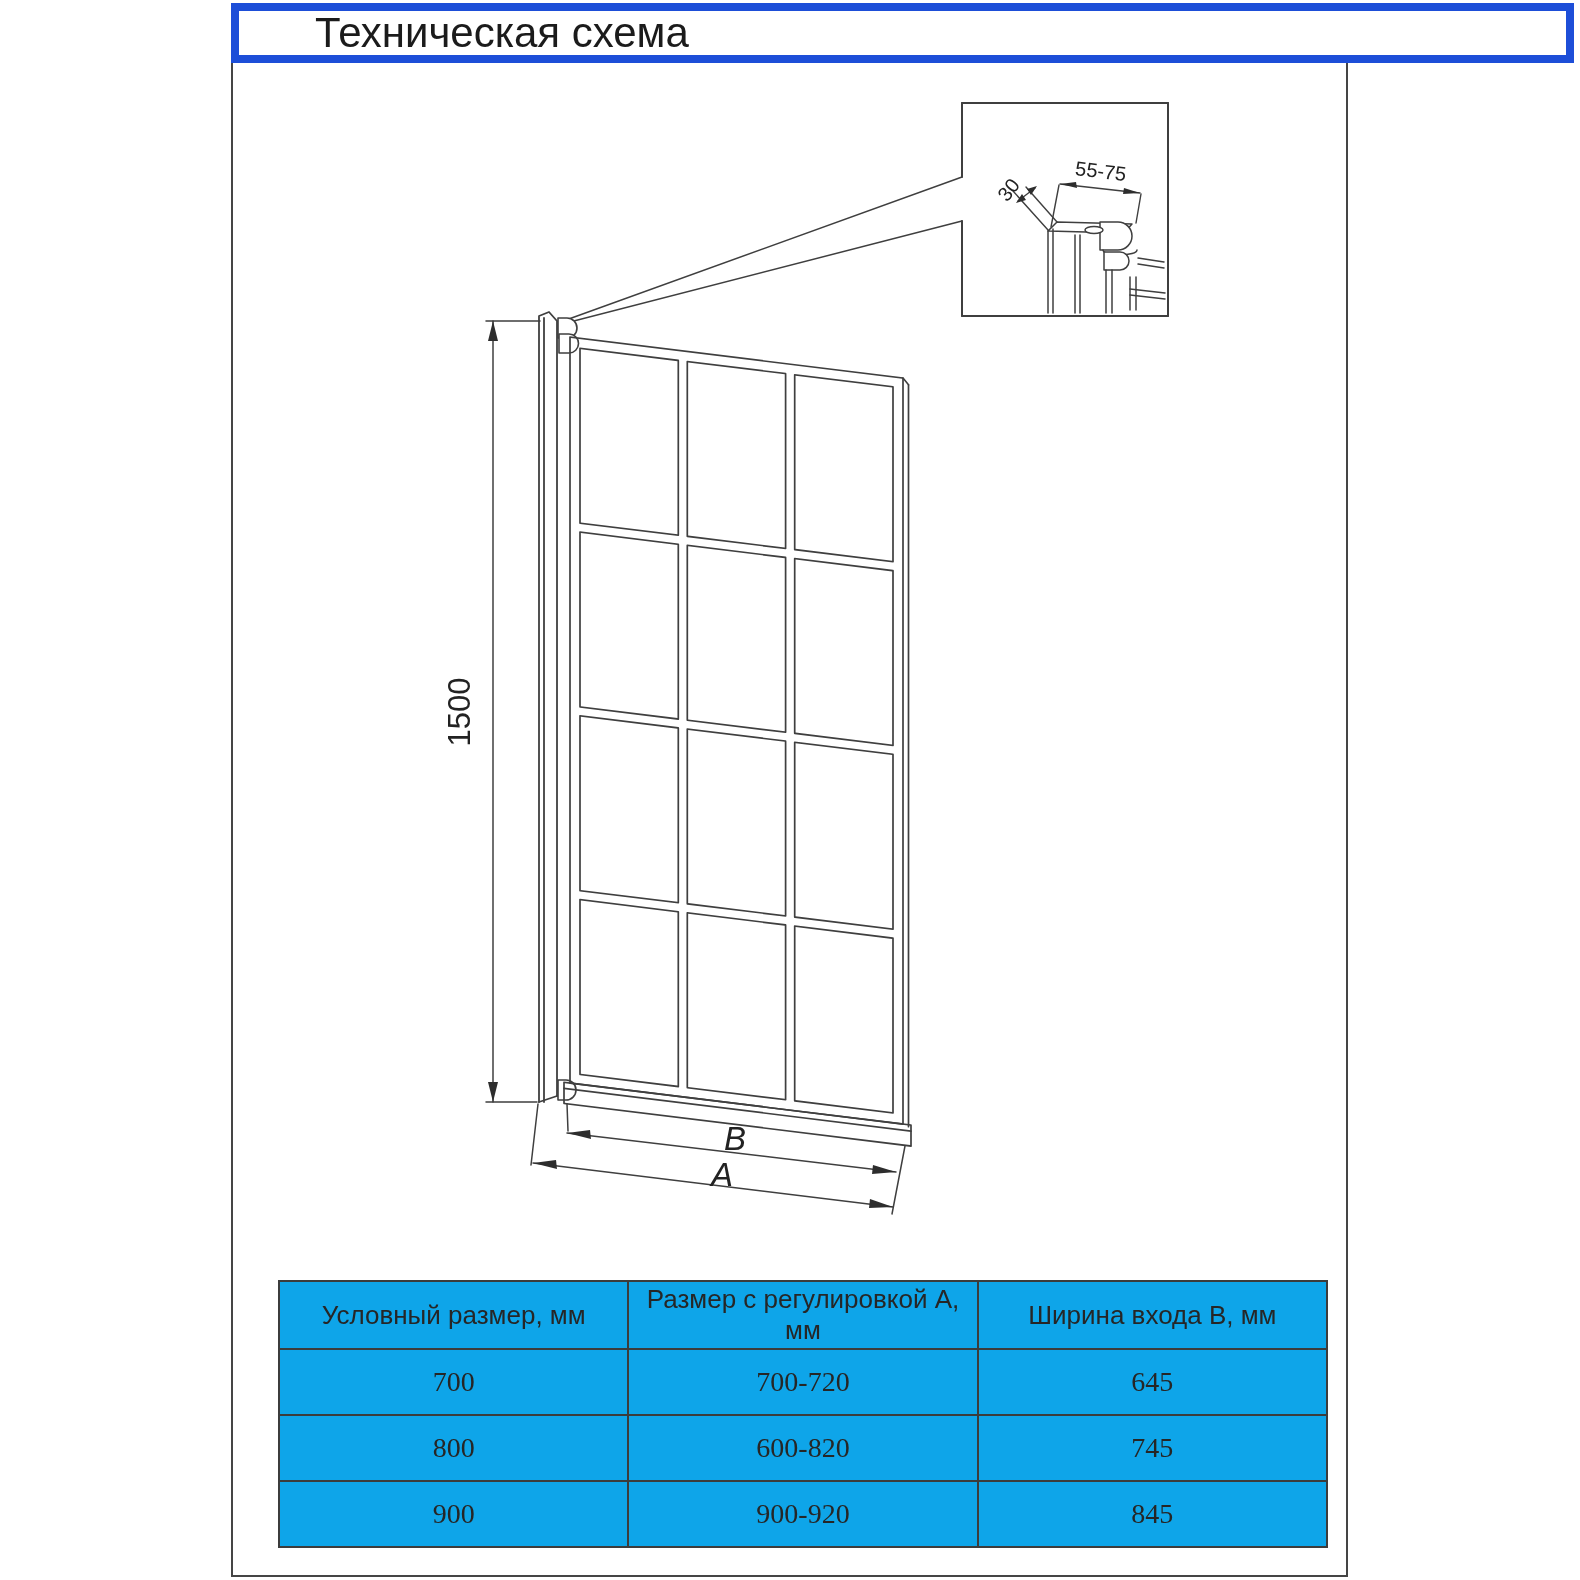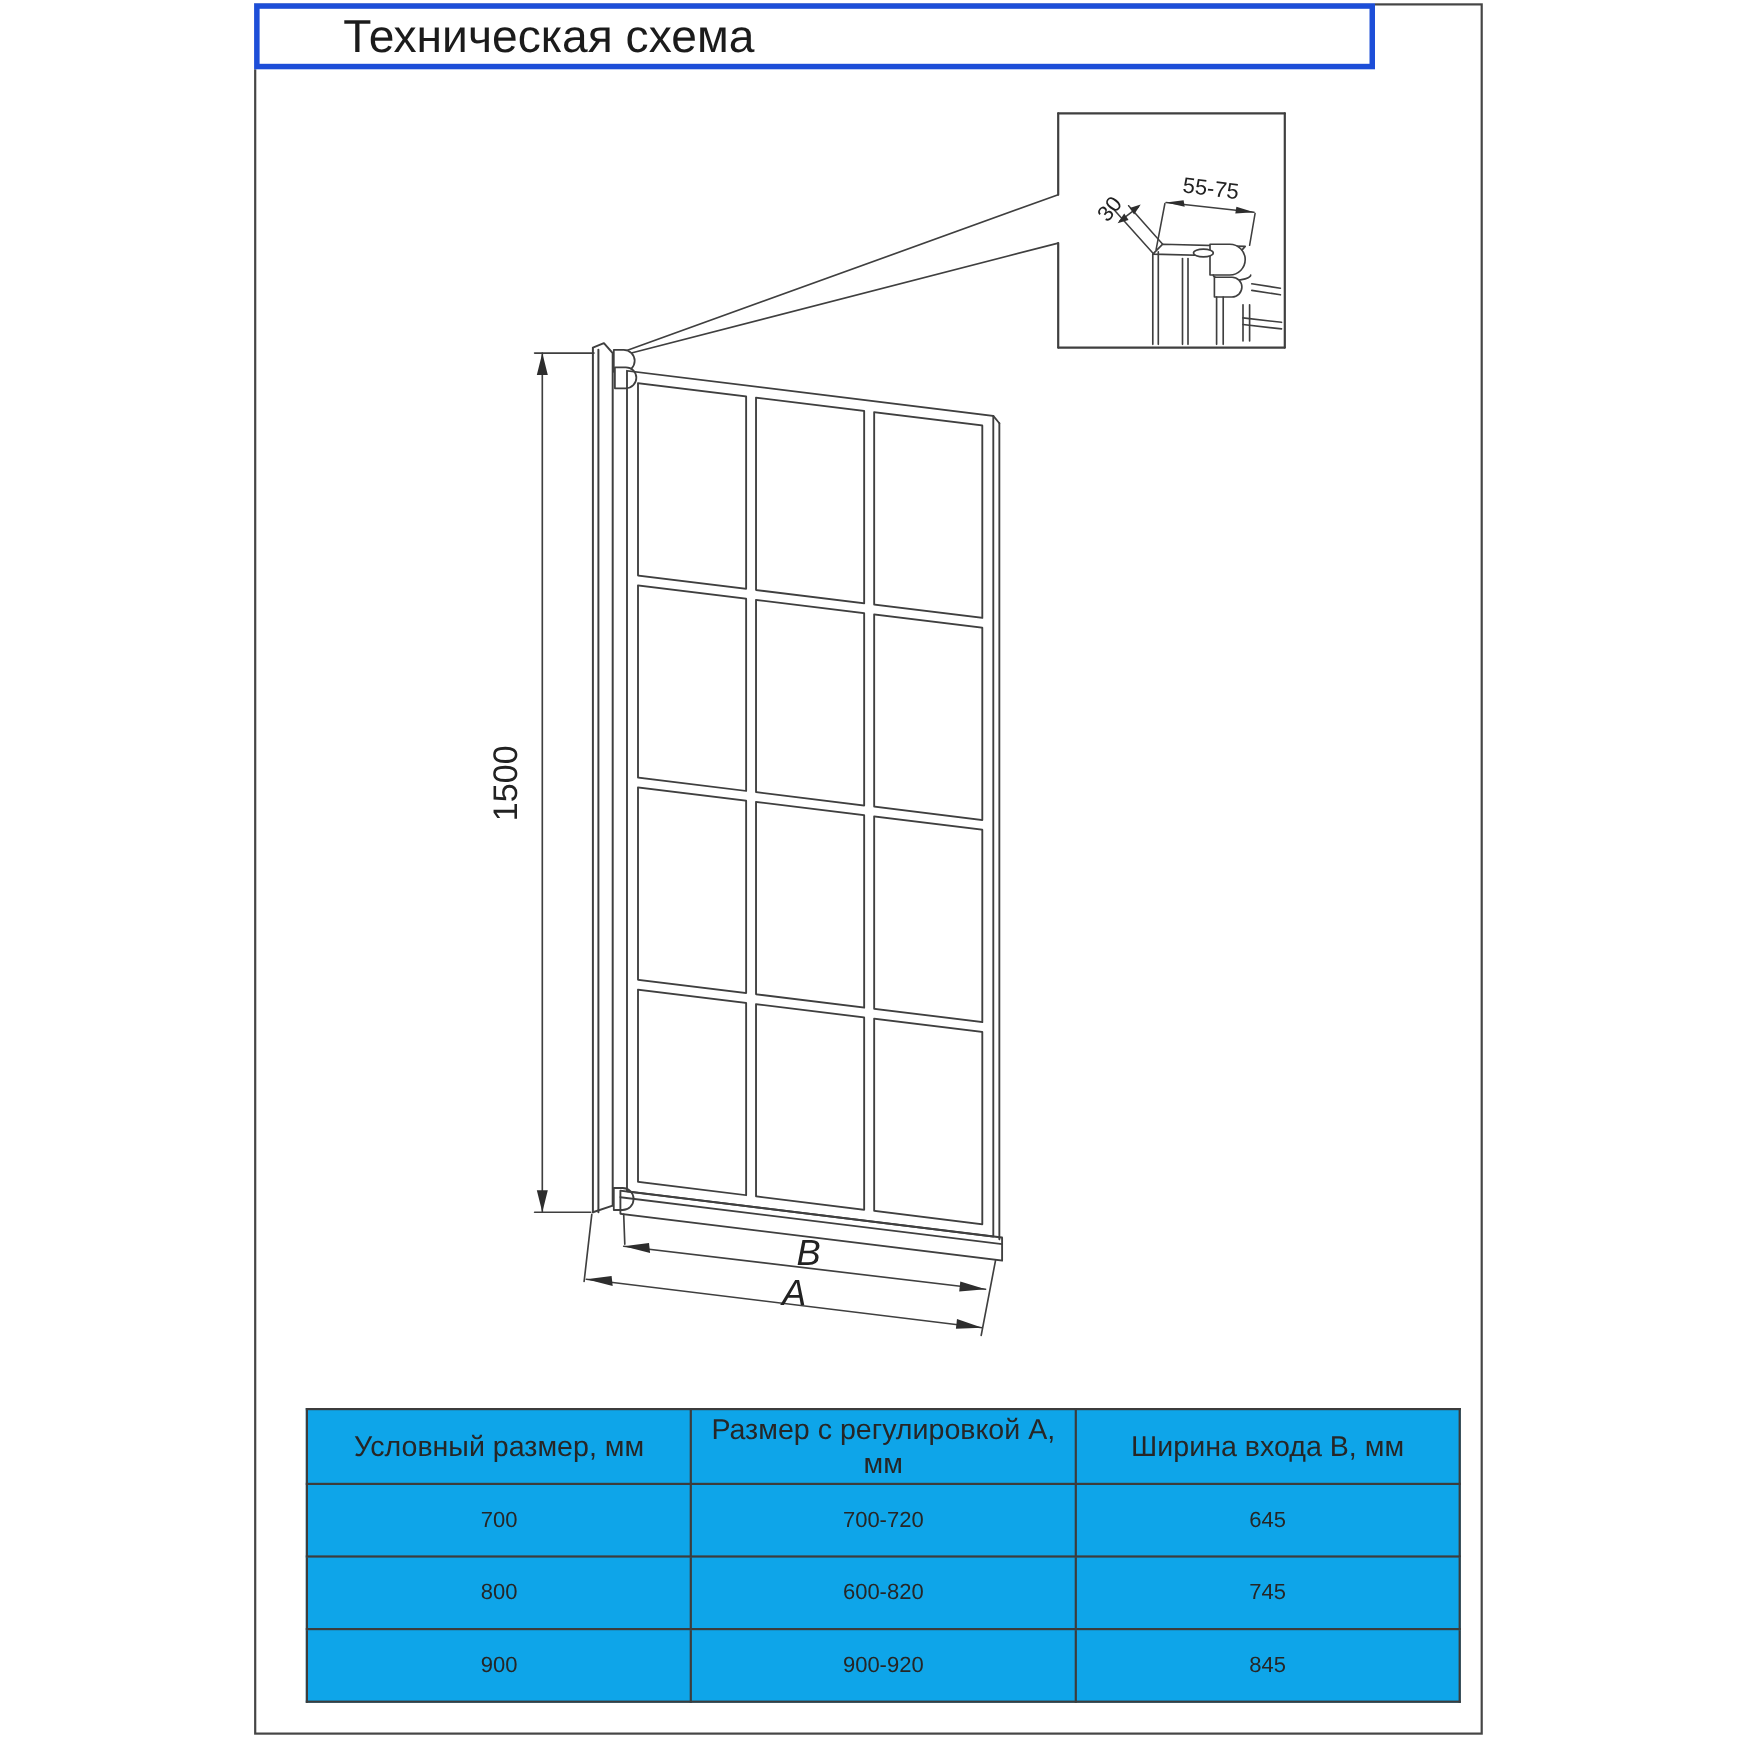--- a/index.html
+++ b/index.html
@@ -6,40 +6,40 @@
   body{
     width:1580px;height:1580px;background:#ffffff;position:relative;
     font-family:"Liberation Sans", sans-serif;
     -webkit-font-smoothing:antialiased;
   }
   .frame{
     position:absolute;left:231px;top:3px;width:1117px;height:1574px;
     border:2px solid #454545;box-sizing:border-box;background:#ffffff;
   }
   .titlebar{
-    position:absolute;left:231px;top:3px;width:1019px;height:60px;
-    border:5px solid #1d4ed8;box-sizing:border-box;background:#ffffff;
+    position:absolute;left:231px;top:3px;width:1343px;height:60px;
+    border:8px solid #1d4ed8;box-sizing:border-box;background:#ffffff;
     display:flex;align-items:center;justify-content:space-between;
     padding:0 10px 0 76px;
   }
   .titlebar span{
     font-size:42px;color:#1b1b1b;white-space:nowrap;line-height:1;
   }
   svg.drawing{position:absolute;left:0;top:0;}
   svg.drawing text{fill:#222;font-family:"Liberation Sans", sans-serif;}
   .sizes-table{
     position:absolute;left:278px;top:1280px;width:1050px;
     border-collapse:collapse;table-layout:fixed;background:#0ea5e9;color:#262626;
   }
   .sizes-table th,.sizes-table td{
     border:2px solid #3c3c3c;text-align:center;vertical-align:middle;
     font-weight:400;padding:0;
   }
   .sizes-table th{height:66px;font-size:26px;}
-  .sizes-table td{height:64px;font-size:20px;}
+  .sizes-table td{height:64px;font-size:28px;font-family:Liberation Serif, serif;}
 </style>
 </head>
 <body>
 
 <div class="frame"></div>
 
 <div class="titlebar">
   <span>Техническая схема</span>
 </div>
 

